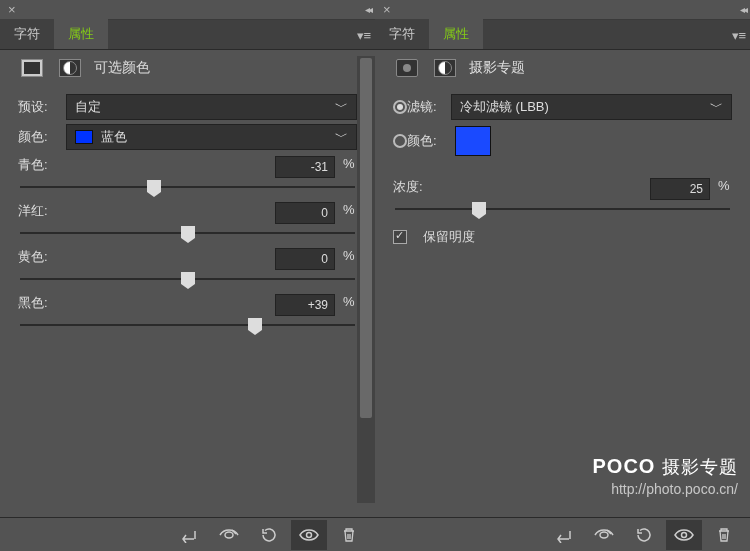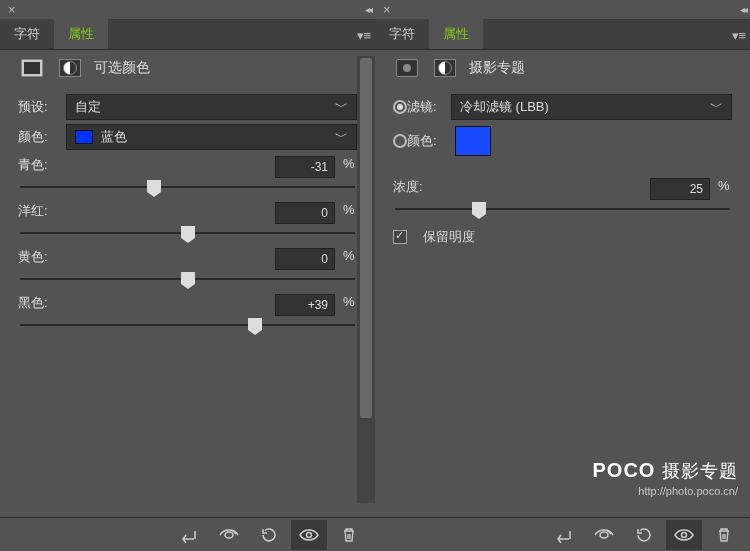--- a/index.html
+++ b/index.html
@@ -41,21 +41,21 @@
 .cb{width:14px;height:14px;border:1px solid #aaa;background:#444;position:relative}
 .cb.on::after{content:"✓";position:absolute;color:#ddd;font-size:11px;left:1px;top:-2px}
 .footer{height:34px;border-top:1px solid #2a2a2a;display:flex;align-items:center;justify-content:flex-end;padding:0 8px;gap:4px}
 .fbtn{width:36px;height:30px;display:flex;align-items:center;justify-content:center;color:#ccc;cursor:pointer}
 .fbtn.act{background:#3a3a3a}
 .collapse{position:absolute;right:4px;top:4px;color:#bbb;font-size:10px;cursor:pointer;letter-spacing:-2px}
 .collapse2{position:absolute;right:4px;top:28px;color:#bbb;font-size:13px;cursor:pointer}
 .watermark{position:absolute;right:12px;bottom:54px;text-align:right;pointer-events:none}
 .wm-main{color:#fff;font-size:20px;font-weight:bold;letter-spacing:1px}
 .wm-main .sub{font-weight:normal;font-size:18px}
-.wm-url{color:#c8c8c8;font-size:11px;margin-top:2px}
+.wm-url{color:#c8c8c8;font-size:14px;margin-top:2px}
 .vscroll{position:absolute;right:0;top:56px;bottom:48px;width:18px;background:#434343}
 .vscroll .bar{position:absolute;left:3px;right:3px;top:2px;height:360px;background:#696969;border-radius:2px}
 </style>
 </head>
 <body>
 
 <div class="panel">
   <div class="topbar">
     <span class="x">×</span>
     <span class="collapse">◂◂</span>

